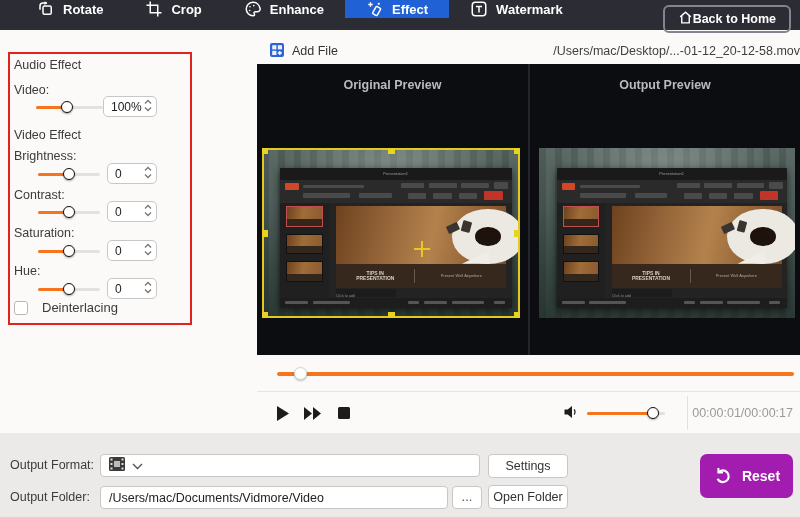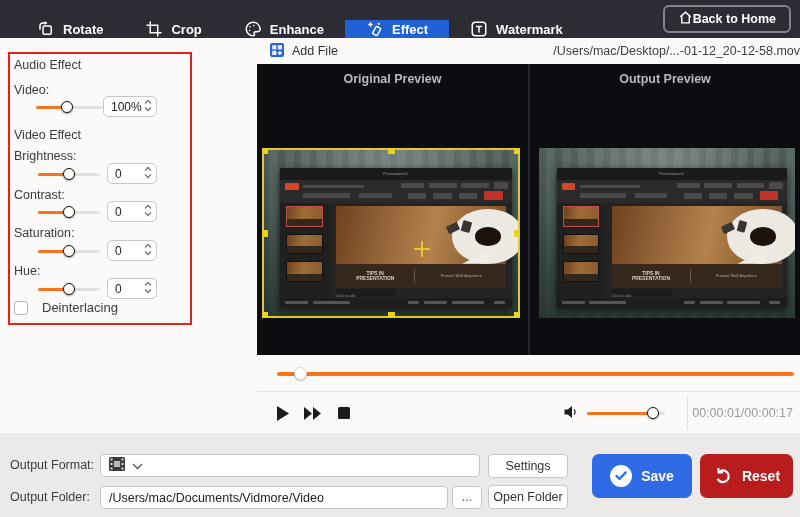--- a/index.html
+++ b/index.html
@@ -2,22 +2,22 @@
 <html><head>
 <meta charset="utf-8">
 <style>
   * { margin:0; padding:0; box-sizing:border-box; }
   html,body { background:#555; }
   body { font-family:"Liberation Sans", sans-serif; }
   .app { position:relative; width:800px; height:517px; background:#fbfaf9; overflow:hidden;
          margin:0 auto; font-size:13px; color:#3b3b3b; }
 
   
-  .topbar { position:absolute; left:0; top:0; width:800px; height:38px; background:#2b2c34;
-            display:flex; align-items:flex-end; }
+  .topbar { position:absolute; left:0; top:0; width:800px; height:30px; background:#2b2c34;
+            display:flex; align-items:flex-start; }
   .tab { display:flex; align-items:center; gap:8px; padding:0 21px; cursor:pointer;
          color:#fff; font-weight:bold; font-size:13px; }
   .tab:first-child { margin-left:16px; }
   .tab.active { background:#2061d6; }
   .tab svg { display:block; }
   .backhome { position:absolute; right:9px; top:5px; height:28px; display:flex; align-items:center;
               padding:0 13px; border:2px solid #83848d; border-radius:6px; color:#fff;
               font-weight:bold; font-size:12.5px; cursor:pointer; }
 
   
@@ -44,21 +44,21 @@
              color:#333; cursor:pointer; }
   .filepath { position:absolute; left:0; right:0; text-align:right; font-size:12.5px; color:#3f3f3f;
               pointer-events:none; }
 
   
   .preview { position:absolute; left:257px; top:64px; width:543px; height:291px; background:#0c0d11; }
   .pv-half { position:absolute; top:0; height:100%; }
   .pv-left { left:0; width:271px; }
   .pv-right { left:273px; width:270px; }
   .pv-divider { position:absolute; left:271px; top:0; width:2px; height:100%; background:#23242a; }
-  .pv-title { margin-top:8px; text-align:center; font-size:12.5px; font-weight:bold; color:#b9babd; }
+  .pv-title { margin-top:14px; text-align:center; font-size:12.5px; font-weight:bold; color:#b9babd; }
 
   .video { position:absolute; top:84px; height:170px; overflow:hidden;
            background:linear-gradient(180deg,#5c6a66 0%, #4e5d59 35%, #3a4944 70%, #2c3a36 100%); }
   .pv-left .video { left:5px; width:258px; }
   .pv-right .video { left:9px; width:256px; }
   .fog { position:absolute; inset:0;
          background:radial-gradient(ellipse at 50% 25%, rgba(190,200,196,.45), rgba(190,200,196,0) 60%),
                     repeating-linear-gradient(90deg, rgba(18,28,26,.18) 0 7px, rgba(0,0,0,0) 7px 16px); }
   .ppt { position:absolute; left:7%; right:3%; top:12%; bottom:6%; background:#232323; border-radius:2px;
          box-shadow:0 2px 8px rgba(0,0,0,.6); }
@@ -139,21 +139,21 @@
   .dots-btn { position:absolute; left:452px; top:53px; width:30px; height:23px; background:#fff;
               border:1px solid #c9c7c6; border-radius:4px; text-align:center; line-height:19px;
               font-size:13px; color:#555; cursor:pointer; }
   .sm-btn { position:absolute; height:24px; background:#fff; border:1px solid #c9c7c6; border-radius:4px;
             font-size:12.5px; color:#333; display:flex; align-items:center; justify-content:center; cursor:pointer; }
   .settings-btn { left:488px; top:21px; width:80px; }
   .openfolder-btn { left:488px; top:52px; width:80px; }
   .big-btn { position:absolute; top:21px; height:44px; border-radius:7px; display:flex; align-items:center;
              justify-content:center; gap:9px; color:#fff; font-weight:bold; font-size:14px; cursor:pointer; }
   .save-btn { left:592px; width:100px; background:#2e6be4; }
-  .reset-btn { left:700px; width:93px; background:#b91c1c; }
+  .reset-btn { left:700px; width:93px; background:#a21caf; }
   .save-circle { width:22px; height:22px; background:#fff; border-radius:50%; display:flex;
                  align-items:center; justify-content:center; }
 </style>
 </head>
 <body>
 
 <div class="app">
 
   <div class="topbar">
     <div class="tab">
@@ -518,28 +518,20 @@
     <div class="folder-field">
       <span>/Users/mac/Documents/Vidmore/Video</span>
     </div>
     <div class="dots-btn">
       <span>...</span>
     </div>
     <div class="sm-btn openfolder-btn">
       <span>Open Folder</span>
     </div>
 
-    <div class="big-btn save-btn">
-      <span class="save-circle">
-        <svg width="12" height="10" viewBox="0 0 12 10" fill="none" stroke="#2e6be4" stroke-width="2.4" stroke-linecap="round" stroke-linejoin="round">
-          <path d="M1.5 5 L4.5 8 L10.5 1.5"></path>
-        </svg>
-      </span>
-      <span>Save</span>
-    </div>
     <div class="big-btn reset-btn">
       <span>
         <svg width="20" height="20" viewBox="0 0 24 24" fill="none" stroke="#fff" stroke-width="2.6">
           <path d="M6.5 9 a7 7 0 1 1 -1 7.5"></path>
           <path d="M6.5 3.5 V9 H12" stroke-width="2.4"></path>
         </svg>
       </span>
       <span>Reset</span>
     </div>
   </div>

